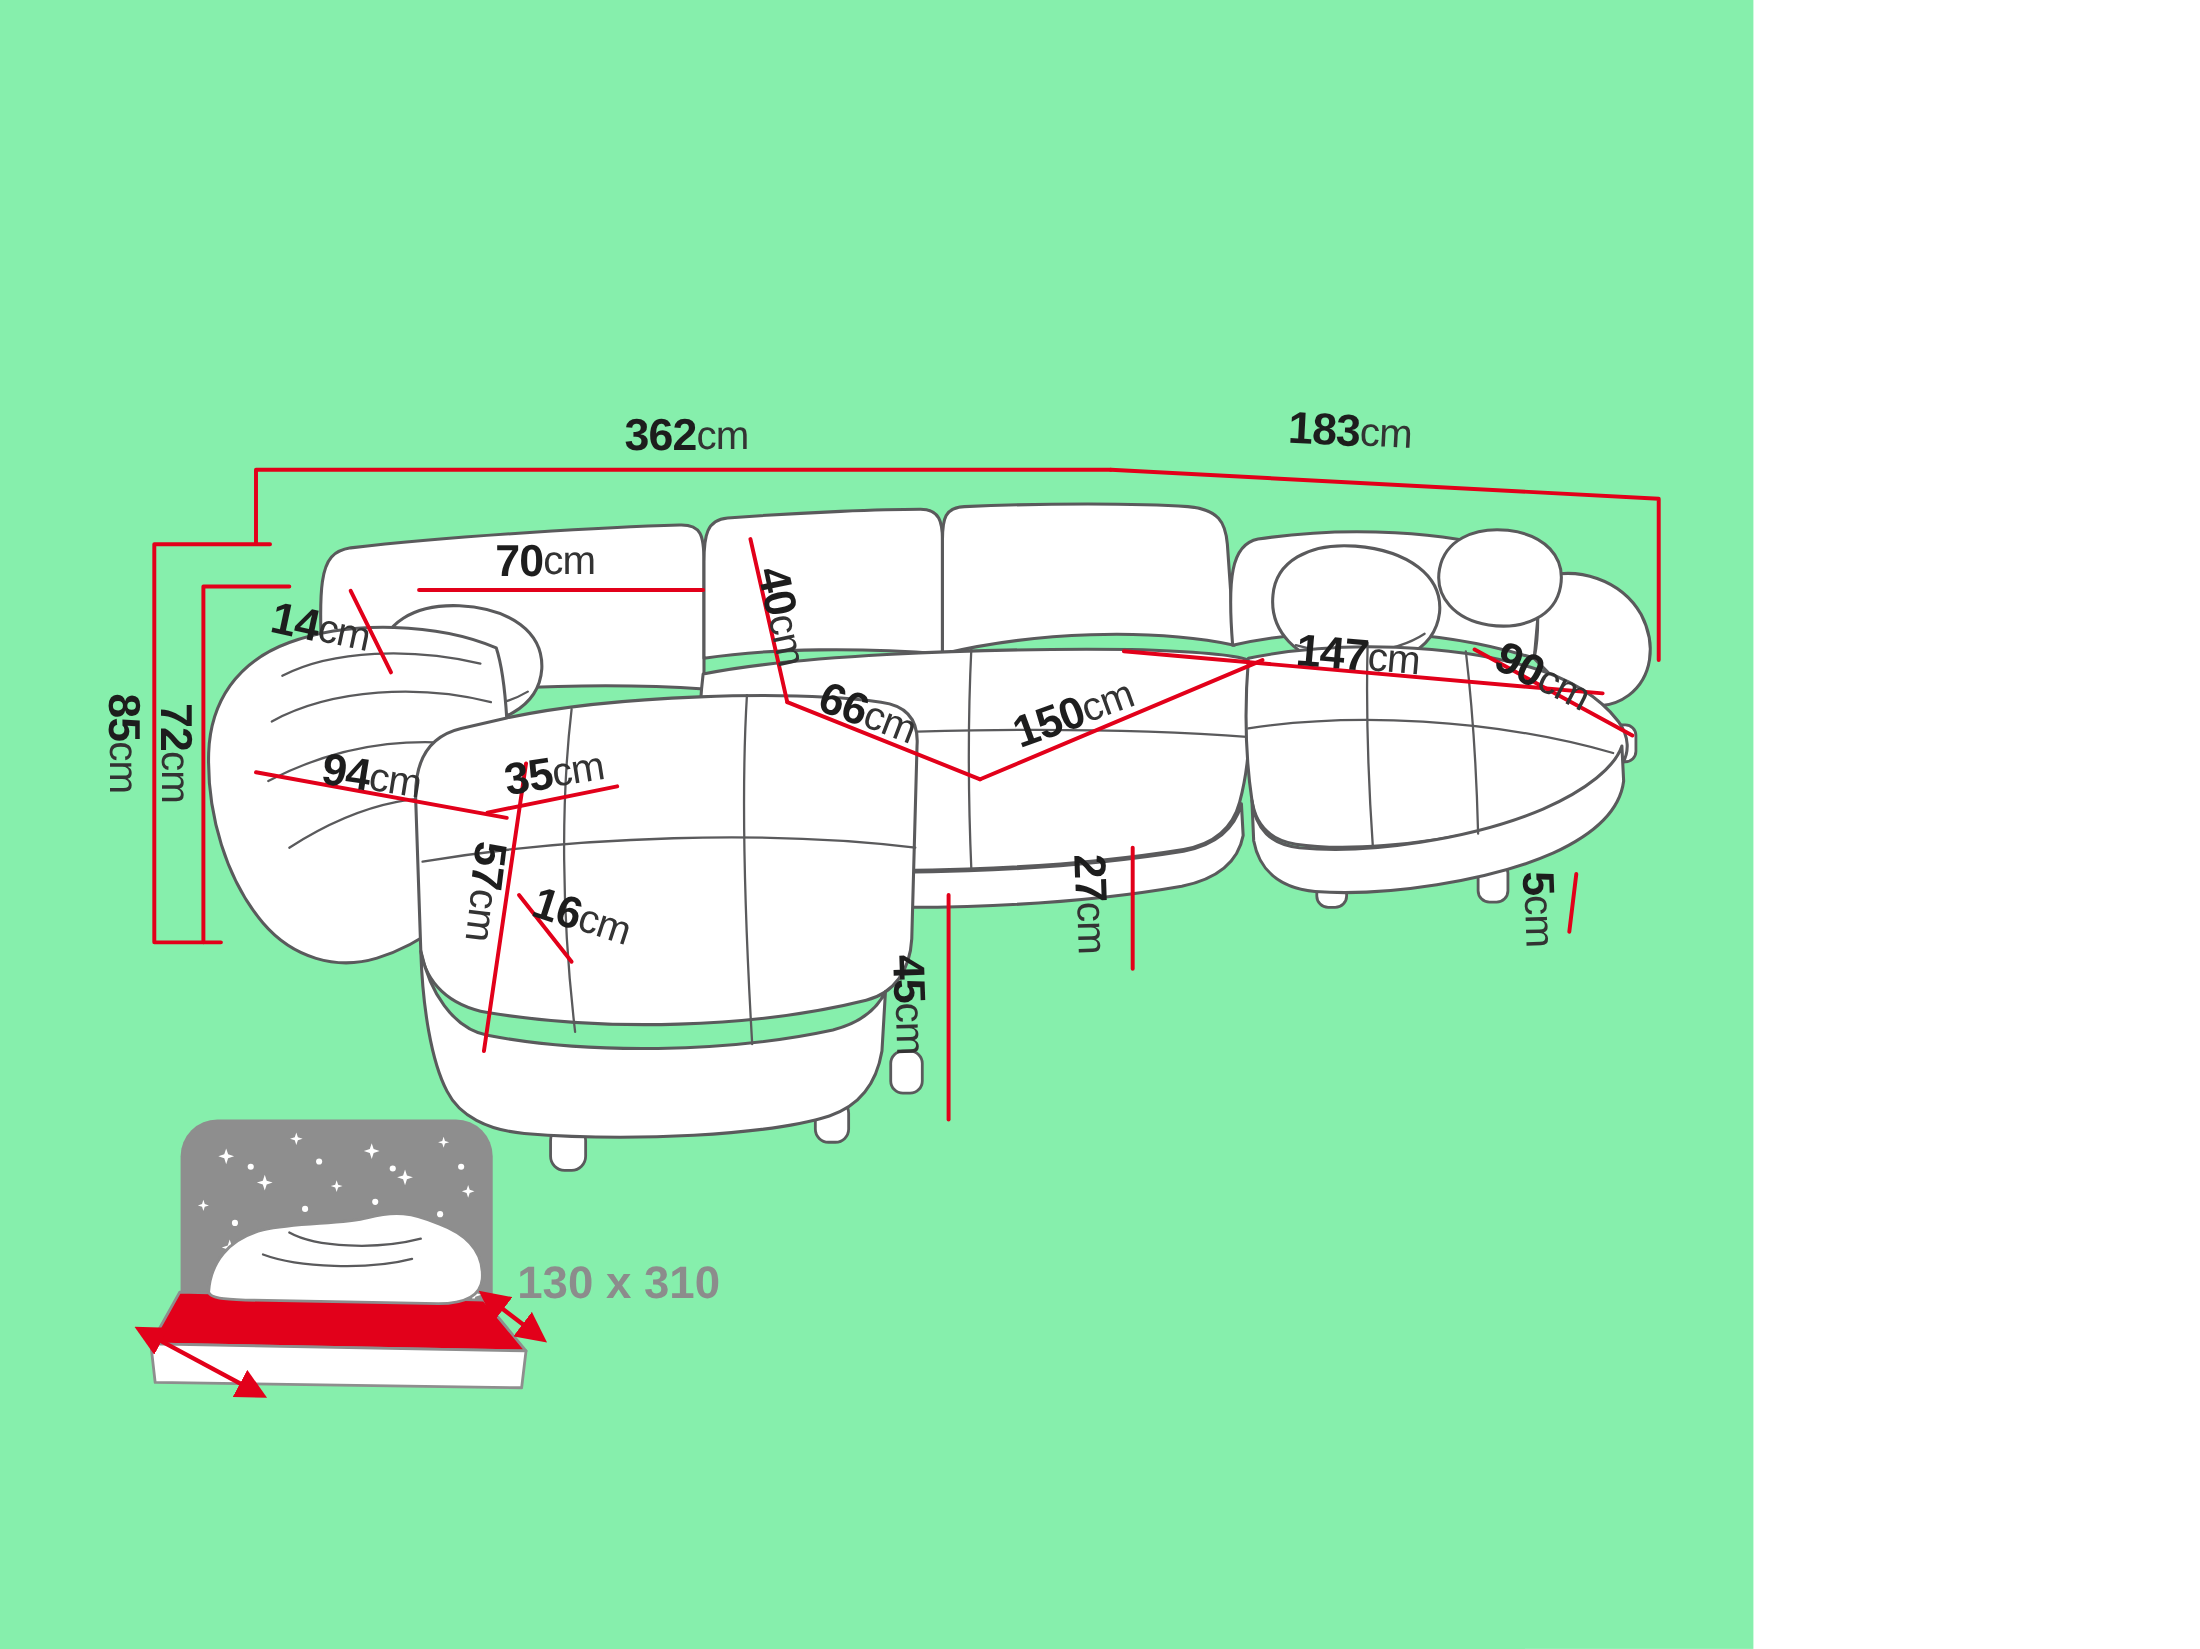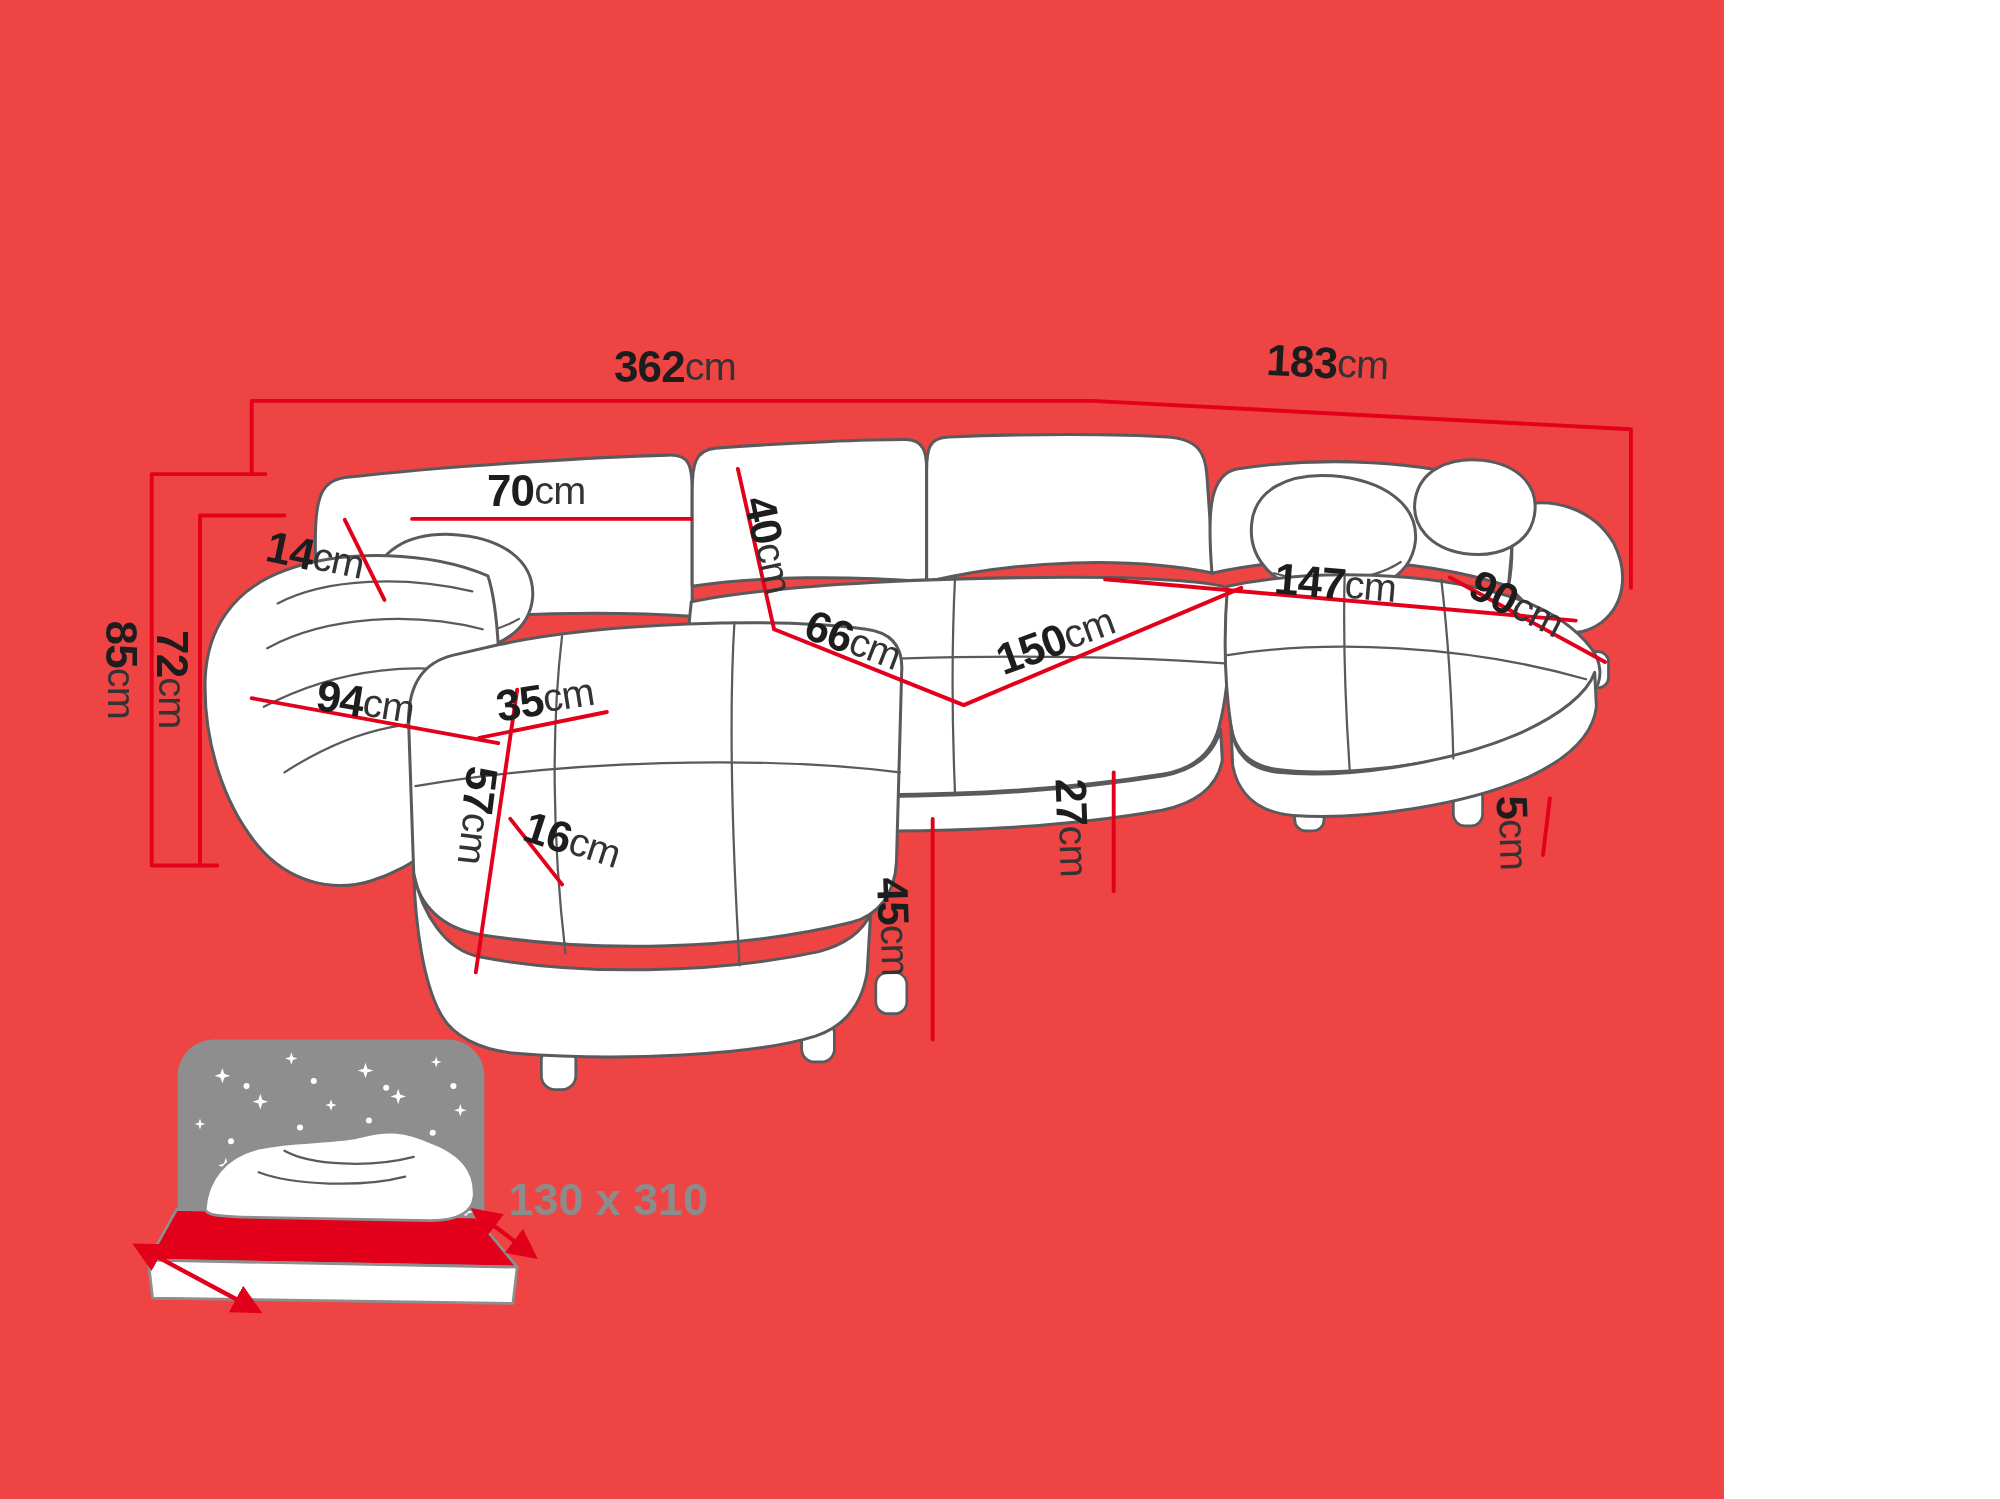--- a/index.html
+++ b/index.html
@@ -1,21 +1,21 @@
 <!DOCTYPE html>
 <html><head>
 <meta charset="utf-8">
 <style>
   :root{
     --red:#e2001a;
     --outline:#5a5a5c;
     --gray:#8e8e8e;
   }
   html,body{margin:0;padding:0;background:#fff;}
-  .canvas{position:relative;width:1724px;height:1499px;background:#ef4444;overflow:hidden;}
+  .canvas{position:relative;width:1594px;height:1499px;background:#86efac;overflow:hidden;}
   .canvas svg{display:block;width:100%;height:100%;}
   .sofa{fill:#ffffff;stroke:var(--outline);stroke-width:3.5;stroke-linejoin:round;stroke-linecap:round;}
   .seam{fill:none;stroke:var(--outline);stroke-width:2.6;stroke-linecap:round;}
   .dim{fill:none;stroke:var(--red);stroke-width:4.5;stroke-linecap:round;}
   .arrow{fill:none;stroke:var(--red);stroke-width:5;}
   .icon-line{fill:#ffffff;stroke:var(--gray);stroke-width:3.2;stroke-linejoin:round;stroke-linecap:round;}
   .icon-red{fill:var(--red);stroke:var(--gray);stroke-width:3.2;stroke-linejoin:round;}
   .leg{fill:#ffffff;stroke:var(--outline);stroke-width:3.2;}
   .dim-label{font-family:"Liberation Sans",sans-serif;font-weight:700;font-size:51px;fill:#1d1d1d;
              text-anchor:middle;dominant-baseline:central;letter-spacing:-1px;}

